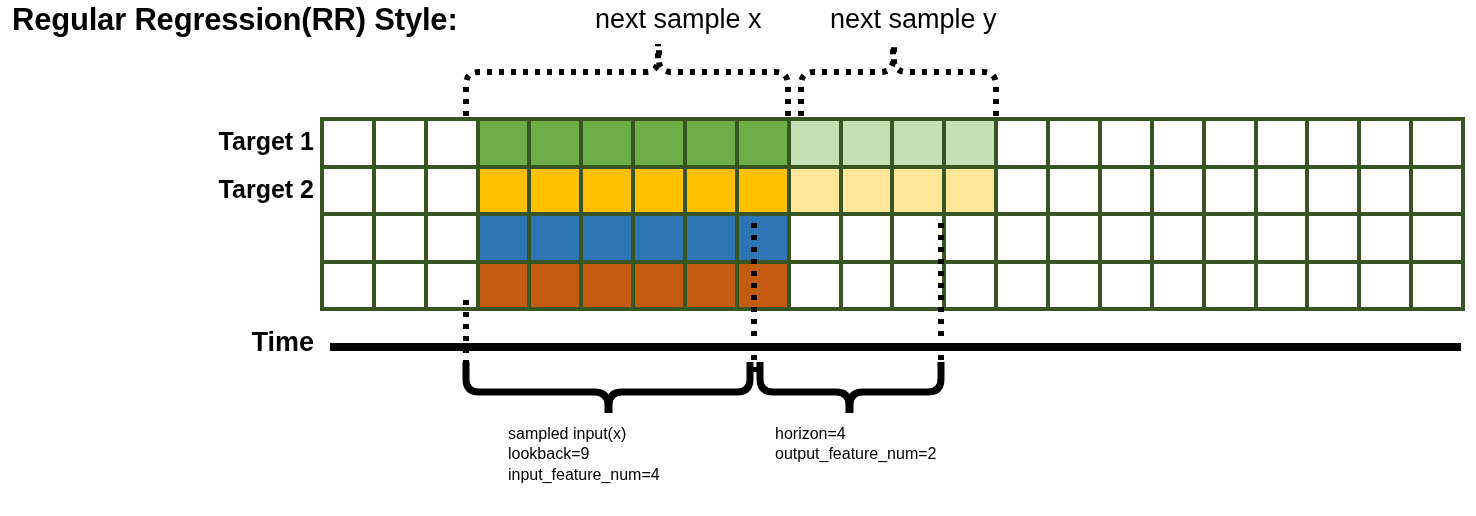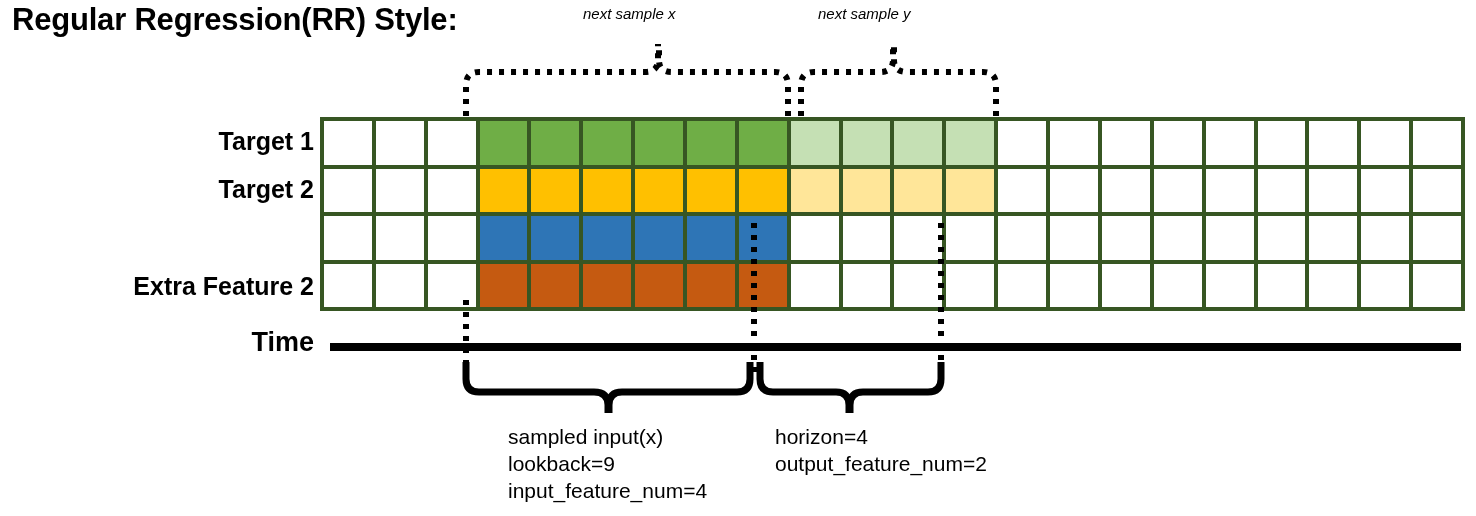--- a/index.html
+++ b/index.html
@@ -47,40 +47,39 @@
     box-sizing:border-box;
   }
   .cell{background:#ffffff;}
 
   
   #overlay{position:absolute;left:0;top:0;width:1476px;height:516px;pointer-events:none;}
 
   
   .topcap{
     position:absolute;
-    font-size:15px;font-style:italic;font-weight:400;color:#000;
-    white-space:nowrap;line-height:1;
+    font-size:27px;font-weight:400;color:#000;
+    white-space:nowrap;line-height:1;margin-left:12px;
   }
   .botcap{
     position:absolute;
-    font-size:21px;font-weight:400;color:#000;
+    font-size:16px;font-weight:400;color:#000;
     white-space:nowrap;line-height:1.28;
   }
   .botcap div{white-space:nowrap;}
 </style>
 </head>
 <body>
 
 <div id="stage">
 
   <div class="title">Regular Regression(RR) Style:</div>
 
   <div class="rowlabel" style="top:129px;">Target 1</div>
   <div class="rowlabel" style="top:177px;">Target 2</div>
-  <div class="rowlabel" style="top:274px;">Extra Feature 2</div>
   <div class="timelabel">Time</div>
 
   <div id="grid">
       <div class="cell" style="background: rgb(255, 255, 255);"></div>
       <div class="cell" style="background: rgb(255, 255, 255);"></div>
       <div class="cell" style="background: rgb(255, 255, 255);"></div>
       <div class="cell" style="background: rgb(111, 174, 70);"></div>
       <div class="cell" style="background: rgb(111, 174, 70);"></div>
       <div class="cell" style="background: rgb(111, 174, 70);"></div>
       <div class="cell" style="background: rgb(111, 174, 70);"></div>

